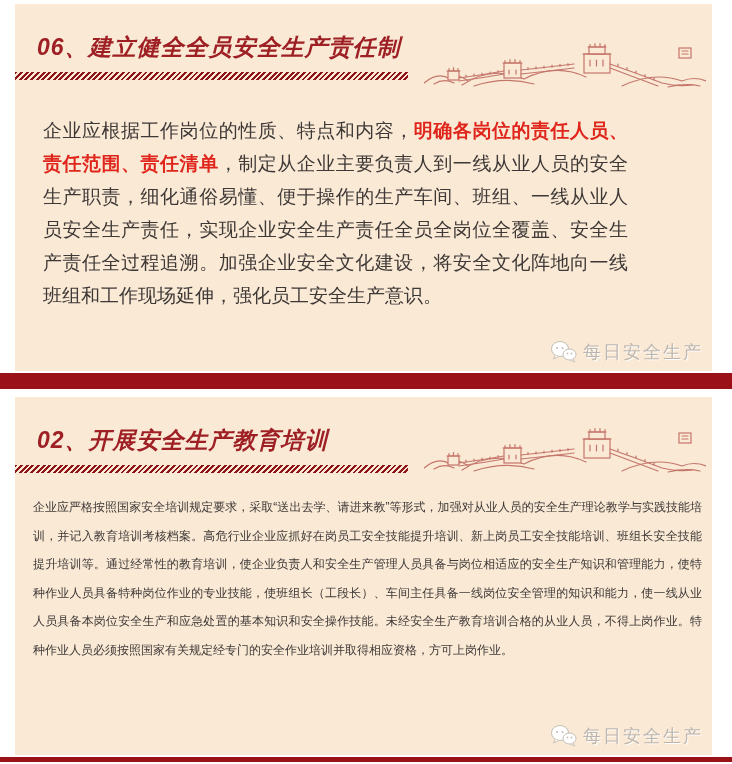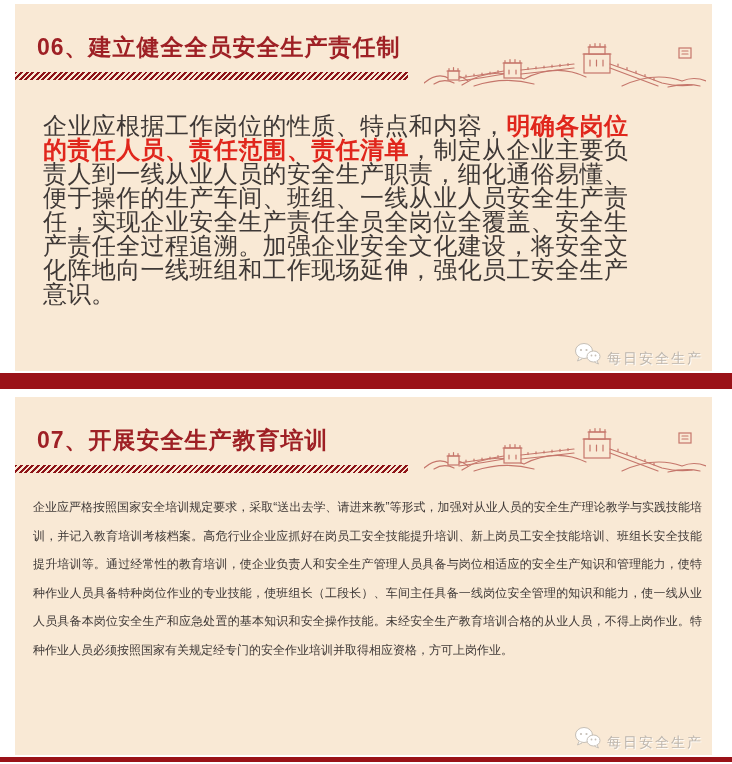--- a/index.html
+++ b/index.html
@@ -28,20 +28,21 @@
     margin-top: 2px;
     background: #9a1218;
   }
   .section-title {
     padding: 28px 0 0 22px;
     font-size: 23px;
     font-weight: bold;
     color: #9e2025;
     letter-spacing: 1px;
     white-space: nowrap;
+    font-style: italic;
   }
   .hatch {
     margin-top: 9px;
     width: 393px;
     height: 8px;
     background: repeating-linear-gradient(
       135deg,
       #8e1418 0px, #8e1418 2px,
       rgba(142,20,24,0) 2px, rgba(142,20,24,0) 4px
     );
@@ -53,41 +54,41 @@
     height: 56px;
   }
   .great-wall.gw-1 { top: 30px; }
   .great-wall.gw-2 { top: 22px; }
   .body-text {
     color: #3e3836;
     text-align: justify;
   }
   .body-text-1 {
     margin: 34px 84px 0 28px;
-    font-size: 24px;
-    line-height: 24px;
+    font-size: 19px;
+    line-height: 33px;
   }
   .body-text-2 {
     margin: 20px 10px 0 18px;
     font-size: 12px;
     line-height: 28.5px;
   }
   .highlight {
     color: #e0261c;
     font-weight: bold;
   }
   .watermark {
     position: absolute;
     right: 9px;
     bottom: 3px;
     display: flex;
-    align-items: flex-end;
+    align-items: flex-start;
     gap: 6px;
     color: #bdb6ae;
-    font-size: 14px;
+    font-size: 18px;
     letter-spacing: 2px;
     text-shadow: 1px 1px 0 rgba(255,255,255,0.9);
     white-space: nowrap;
   }
   .wm-icon { display: inline-block; }
 </style>
 </head>
 <body>
 
 <section class="panel panel-1">
@@ -141,21 +142,21 @@
         </g>
       </svg>
     </span>
     <span>每日安全生产</span>
   </div>
 </section>
 
 <div class="divider-band"></div>
 
 <section class="panel panel-2">
-  <h2 class="section-title">07、开展安全生产教育培训</h2>
+  <h2 class="section-title">02、开展安全生产教育培训</h2>
   <div class="hatch"></div>
 
   <span class="great-wall gw-2">
     <svg width="282" height="56" viewBox="0 0 282 56" fill="none" stroke="#c5766b" stroke-width="1.2" stroke-linecap="round">
       <path d="M0 49 Q14 37 26 45 Q34 39 44 47"></path>
       <path d="M10 50 Q20 44 30 49"></path>
       <rect x="24" y="37" width="11" height="9" fill="#f9e9d5"></rect>
       <path d="M23 37 h13 M25 34.5 v2.5 M29.5 33.5 v3.5 M34 34.5 v2.5"></path>
       <path d="M38 51 Q68 31 100 45 Q132 29 162 43"></path>
       <path d="M50 52 Q80 42 110 50"></path>

